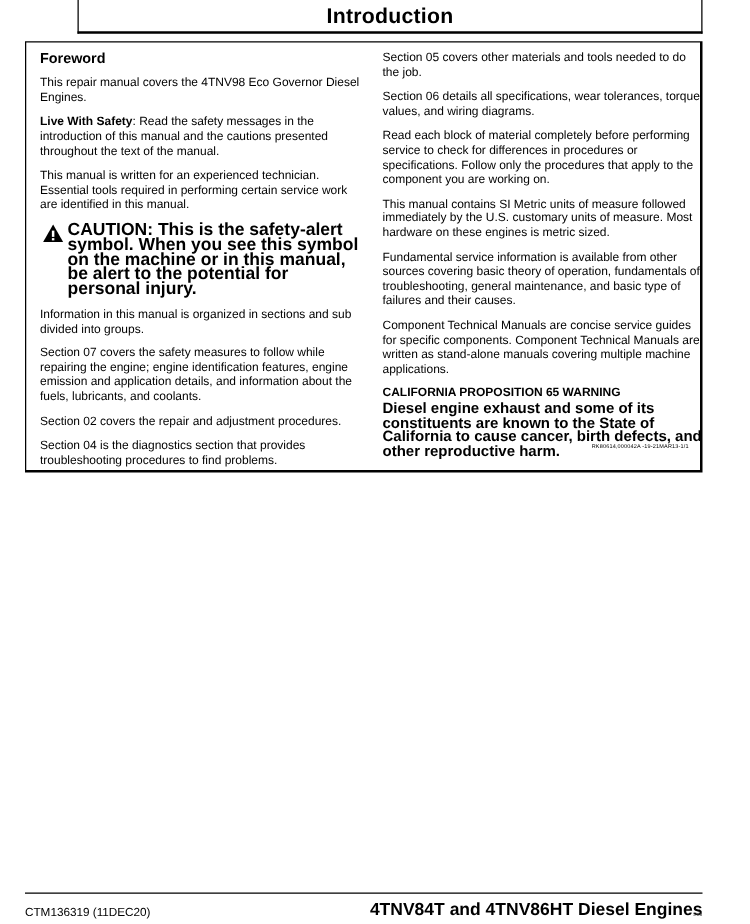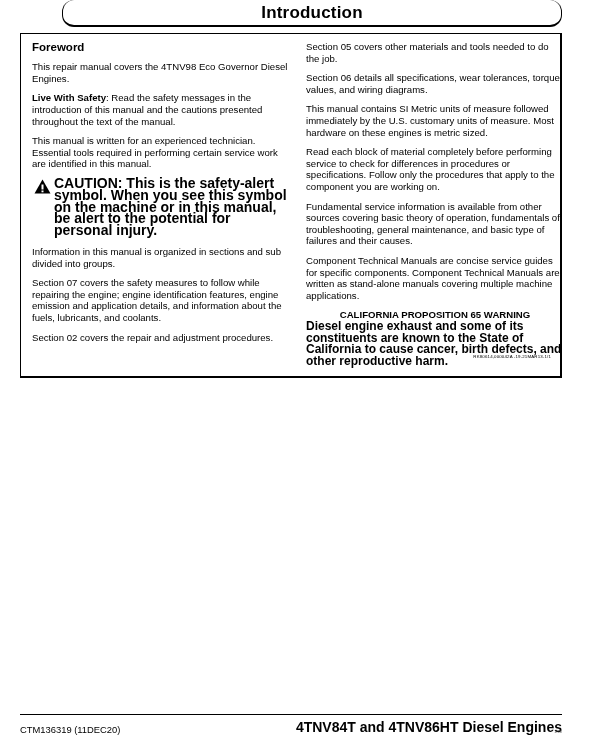--- a/index.html
+++ b/index.html
@@ -23,21 +23,20 @@
     top: 0px;
     width: 500px;
     height: 27px;
     border-left: 1px solid #000;
     border-right: 1px solid #000;
     border-bottom: 2px solid #000;
     box-sizing: border-box;
     display: flex;
     align-items: center;
     justify-content: center;
-    border-radius: 12px;
   }
   .header-title {
     font-size: 17px;
     font-weight: bold;
     letter-spacing: 0.2px;
   }
 
   
   .content-frame {
     position: absolute;
@@ -101,21 +100,20 @@
     width: 17px;
     height: 15px;
   }
 
   
   .calif-head {
     font-size: 9.6px;
     line-height: 11.6px;
     font-weight: bold;
     margin: 0;
-    text-align: center;
   }
   .calif-body {
     font-size: 12px;
     line-height: 11.8px;
     font-weight: bold;
     margin: 0;
   }
 
   
   .figure-ref {
@@ -185,27 +183,28 @@
           <polygon points="17,1 33,29 1,29" fill="#000000"></polygon>
           <rect x="15" y="11" width="4" height="10" fill="#ffffff"></rect>
           <rect x="15" y="23" width="4" height="3.6" fill="#ffffff"></rect>
         </svg>
         <p class="caution-text">CAUTION: This is the safety-alert symbol. When you see this symbol on the machine or in this manual, be alert to the potential for personal injury.</p>
       </div>
 
       <p class="para">Information in this manual is organized in sections and sub divided into groups.</p>
       <p class="para">Section 07 covers the safety measures to follow while repairing the engine; engine identification features, engine emission and application details, and information about the fuels, lubricants, and coolants.</p>
       <p class="para">Section 02 covers the repair and adjustment procedures.</p>
+      <p class="para">Section 04 is the diagnostics section that provides troubleshooting procedures to find problems.</p>
     </div>
 
     <div class="col">
       <p class="para">Section 05 covers other materials and tools needed to do the job.</p>
       <p class="para">Section 06 details all specifications, wear tolerances, torque values, and wiring diagrams.</p>
+      <p class="para">Read each block of material completely before performing service to check for differences in procedures or specifications.  Follow only the procedures that apply to the component you are working on.</p>
       <p class="para">This manual contains SI Metric units of measure followed immediately by the U.S. customary units of measure. Most hardware on these engines is metric sized.</p>
-      <p class="para">Read each block of material completely before performing service to check for differences in procedures or specifications.  Follow only the procedures that apply to the component you are working on.</p>
       <p class="para">Fundamental service information is available from other sources covering basic theory of operation, fundamentals of troubleshooting, general maintenance, and basic type of failures and their causes.</p>
       <p class="para">Component Technical Manuals are concise service guides for specific components.  Component Technical Manuals are written as stand-alone manuals covering multiple machine applications.</p>
 
       <div>
         <p class="calif-head">CALIFORNIA PROPOSITION 65 WARNING</p>
         <p class="calif-body">Diesel engine exhaust and some of its constituents are known to the State of California to cause cancer, birth defects, and other reproductive harm.</p>
       </div>
     </div>
 
     <div class="figure-ref">RK80614,000042A -19-21MAR13-1/1</div>

